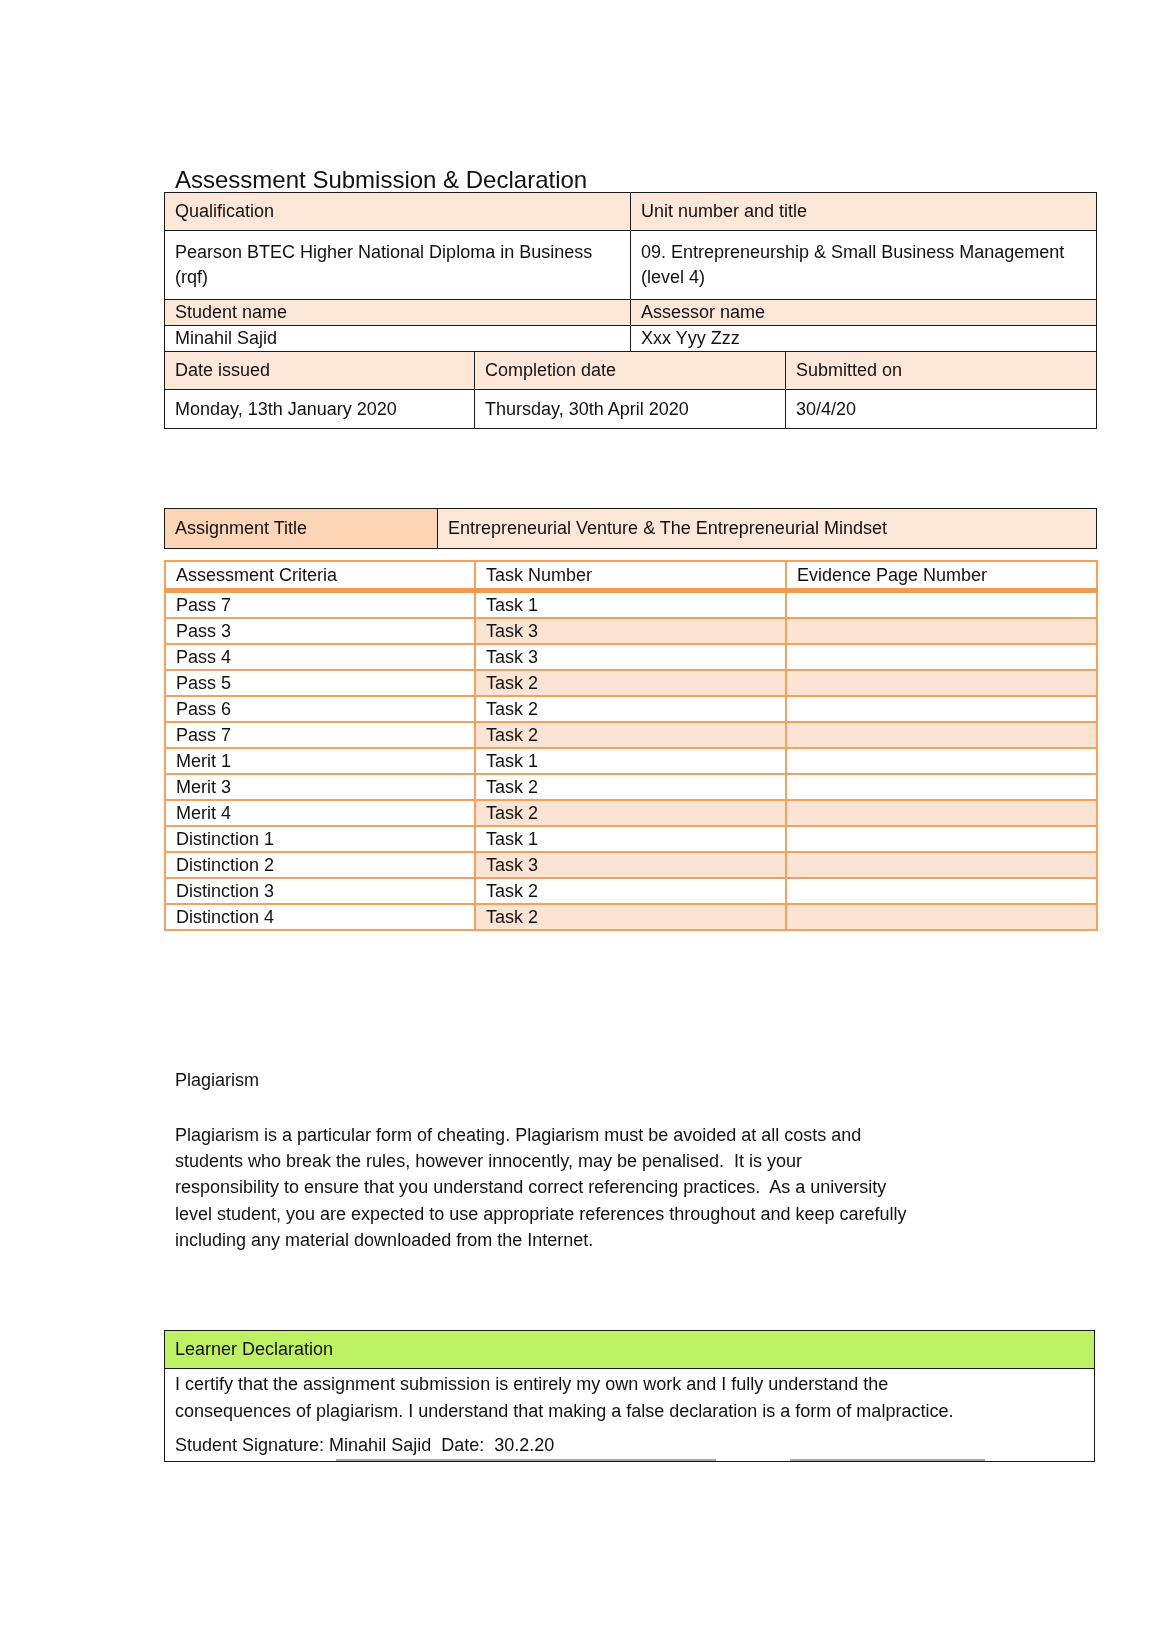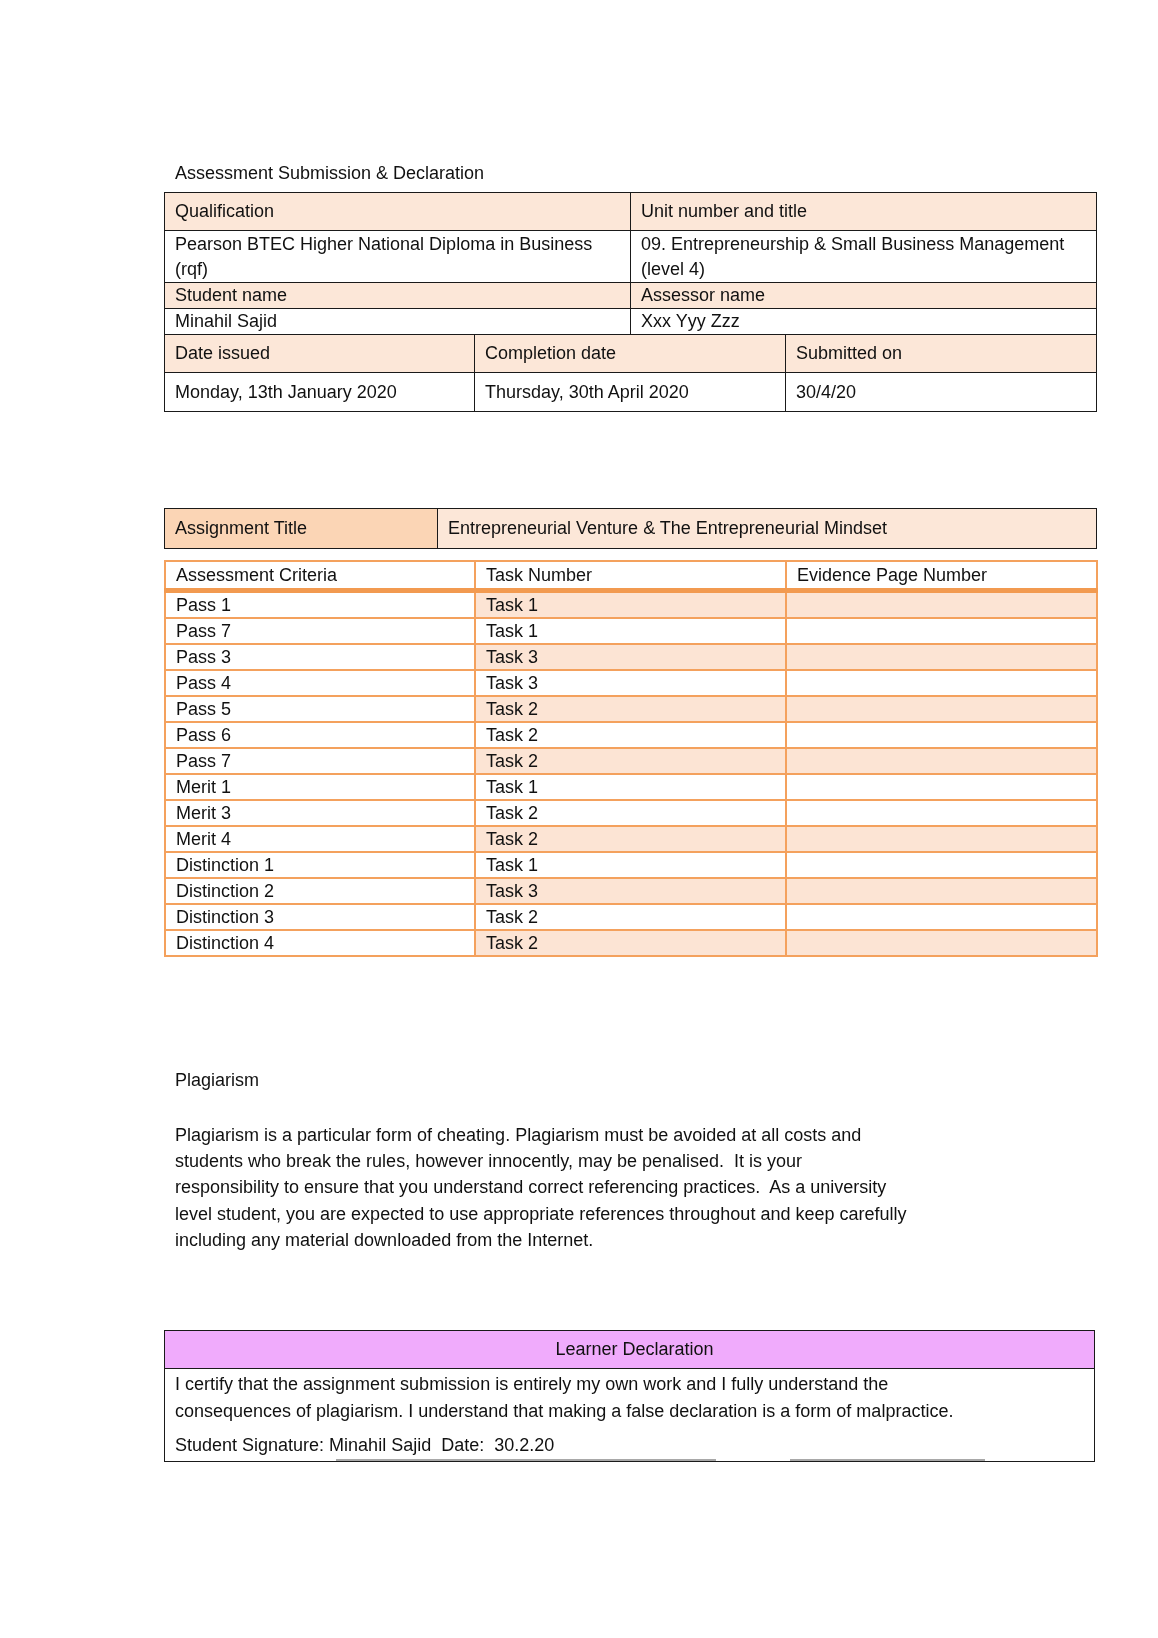--- a/index.html
+++ b/index.html
@@ -2,21 +2,21 @@
 <html><head>
 <meta charset="utf-8">
 <style>
   html, body { margin: 0; padding: 0; background: #ffffff; }
   body {
     width: 1158px; height: 1638px; position: relative; overflow: hidden;
     font-family: "Liberation Sans", "DejaVu Sans", sans-serif;
     color: #111111; font-size: 18px;
   }
   .abs { position: absolute; }
-  .doc-title { left: 175px; top: 162px; font-size: 18px; line-height: 22px; }
+  .doc-title { left: 175px; top: 169px; font-size: 24px; line-height: 22px; }
 
   table { border-collapse: collapse; table-layout: fixed; }
   td { padding: 0 10px; vertical-align: middle; font-size: 18px; line-height: 25px; }
 
   
   .sub-table { left: 164px; top: 192px; width: 932px; }
   .sub-table td { border: 1.5px solid #1a1a1a; }
   .shade { background: #fce7d8; }
   .shade-strong { background: #fbd5b5; }
 
@@ -29,21 +29,21 @@
   .crit-table td { border: 2px solid #f4a15d; height: 24px; line-height: 24px; }
   .crit-table thead td { height: 26px; border-bottom: 5px solid #f29a50; background: #ffffff; }
   .crit-table tbody tr.odd td.tcol,
   .crit-table tbody tr.odd td.ecol { background: #fce4d4; }
 
   .plag-heading { left: 175px; top: 1068px; line-height: 24px; }
   .plag-body { left: 175px; top: 1122px; width: 840px; line-height: 26.2px; }
 
   
   .decl { left: 164px; top: 1330px; width: 929px; height: 130px; border: 1.5px solid #1a1a1a; }
-  .decl-head { height: 37px; line-height: 37px; background: #f0abfc; border-bottom: 1.5px solid #1a1a1a; padding-left: 10px; text-align: center; }
+  .decl-head { height: 37px; line-height: 37px; background: #bef264; border-bottom: 1.5px solid #1a1a1a; padding-left: 10px; }
   .decl-text { padding: 2px 10px 0 10px; line-height: 27px; }
   .sig-row { position: absolute; left: 10px; top: 103px; line-height: 22px; white-space: pre; }
   .sig-line { position: absolute; height: 1.5px; background: #a8a8a8; }
 </style>
 </head>
 <body>
 
 <div class="abs doc-title">Assessment Submission &amp; Declaration</div>
 
 <table class="abs sub-table">
@@ -51,21 +51,21 @@
     <col style="width:310px">
       <col style="width:156px">
       <col style="width:155px">
       <col style="width:311px">
   </colgroup>
   <tbody>
       <tr style="height:38px">
     <td colspan="2" class="shade">Qualification</td>
     <td colspan="2" class="shade">Unit number and title</td>
   </tr>
-  <tr style="height:52px">
+  <tr style="height:69px">
     <td colspan="2">Pearson BTEC Higher National Diploma in Business (rqf)</td>
     <td colspan="2">09. Entrepreneurship &amp; Small Business Management (level 4)</td>
   </tr>
   <tr style="height:21px">
     <td colspan="2" class="shade">Student name</td>
     <td colspan="2" class="shade">Assessor name</td>
   </tr>
   <tr style="height:24px">
     <td colspan="2">Minahil Sajid</td>
     <td colspan="2">Xxx Yyy Zzz</td>
@@ -103,25 +103,20 @@
       <col style="width:311px">
     </colgroup>
   <thead>
     <tr>
       <td>Assessment Criteria</td>
       <td>Task Number</td>
       <td>Evidence Page Number</td>
     </tr>
   </thead>
   <tbody>
-    <tr class="odd">
-        <td>Pass 1</td>
-        <td class="tcol">Task 1</td>
-        <td class="ecol"></td>
-      </tr>
     <tr>
         <td>Pass 7</td>
         <td class="tcol">Task 1</td>
         <td class="ecol"></td>
       </tr>
     <tr class="odd">
         <td>Pass 3</td>
         <td class="tcol">Task 3</td>
         <td class="ecol"></td>
       </tr>

